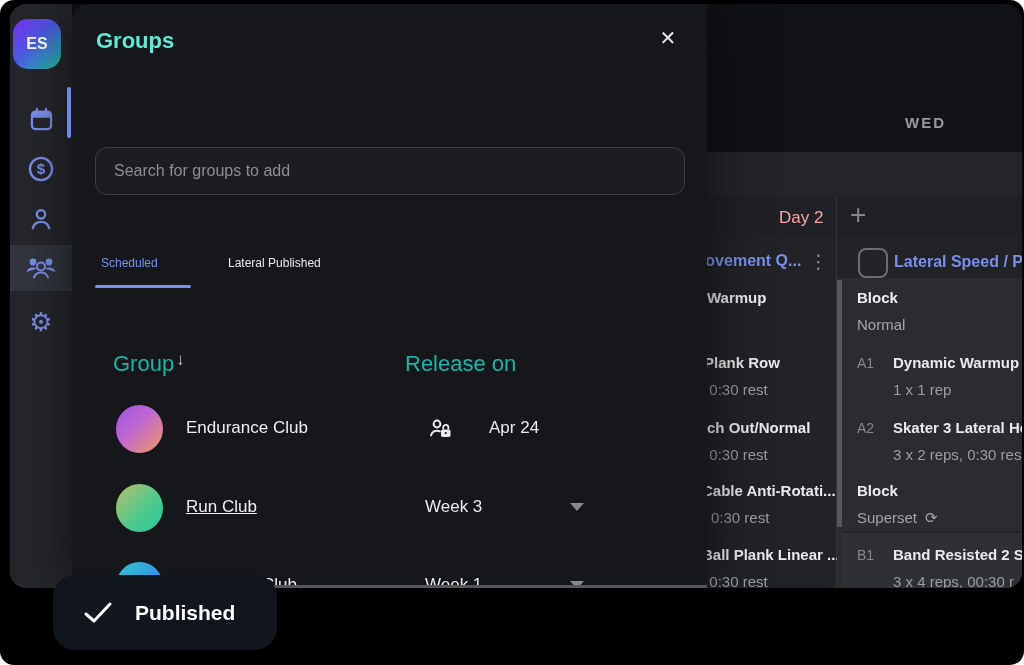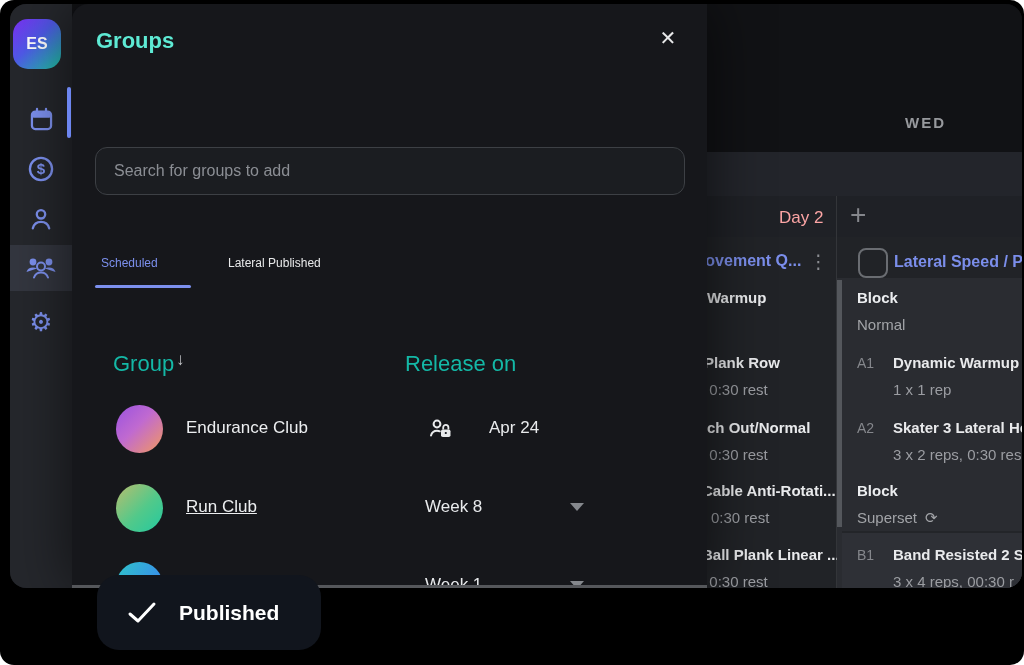--- a/index.html
+++ b/index.html
@@ -57,21 +57,21 @@
   .tab-underline { position:absolute; left:23px; top:281px; width:96px; height:3px; border-radius:2px; background:#7c90ee; }
   .th { position:absolute; top:347px; font-size:22px; color:#14b8a6; }
   .sort-arrow { position:absolute; left:104px; top:346px; font-size:17px; color:#c3c5c8; }
   .row-avatar { position:absolute; left:44px; width:47px; height:48px; border-radius:50%; }
   .row-name { position:absolute; font-size:17px; color:#eceef0; white-space:nowrap; }
   .row-release { position:absolute; font-size:17px; color:#e8eaec; white-space:nowrap; }
   .caret-down { position:absolute; width:0; height:0; border-left:7px solid transparent; border-right:7px solid transparent; border-top:8px solid #85888d; }
   .modal-bottom-bar { position:absolute; left:0; right:0; bottom:0; height:3px; background:#55575b; }
 
   
-  .toast { position:absolute; left:53px; top:575px; width:224px; height:75px; border-radius:22px; background:#11151d; z-index:50; display:flex; align-items:center;margin-left:44px; }
+  .toast { position:absolute; left:53px; top:575px; width:224px; height:75px; border-radius:22px; background:#11151d; z-index:50; display:flex; align-items:center; }
   .toast-check { margin-left:30px; }
   .toast-label { margin-left:22px; font-size:21px; font-weight:700; color:#fff; }
 
   svg { display:block; }
 </style>
 </head>
 <body>
 
 <div id="canvas">
 
@@ -203,21 +203,21 @@
               <path d="M15.2 13.5v-2a2.6 2.6 0 0 1 5.2 0v2" fill="none" stroke="#e8eaec" stroke-width="1.8"></path>
               <circle cx="17.8" cy="17" r="1.1" fill="#11151d"></circle>
             </svg>
         </span>
         <div class="row-release" style="left:396px; top:414px;margin-left:21px;">Apr 24</div>
       </div>
 
       <div>
         <div class="row-avatar" style="top:480px; background:linear-gradient(135deg,#b9bd6e 0%,#52c98a 55%,#23c9a0 100%);"></div>
         <div class="row-name" style="left:114px; top:493px;text-decoration:underline;">Run Club</div>
-        <div class="row-release" style="left:353px; top:493px;">Week 8</div>
+        <div class="row-release" style="left:353px; top:493px;">Week 3</div>
         <div class="caret-down" style="left:498px; top:499px;"></div>
       </div>
 
       <div>
         <div class="row-avatar" style="top:558px; background:linear-gradient(120deg,#2fc5c9 0%,#3b7bf6 100%);"></div>
         <div class="row-name" style="left:190px; top:571px;">Club</div>
         <div class="row-release" style="left:353px; top:571px;">Week 1</div>
         <div class="caret-down" style="left:498px; top:577px;"></div>
       </div>
 

